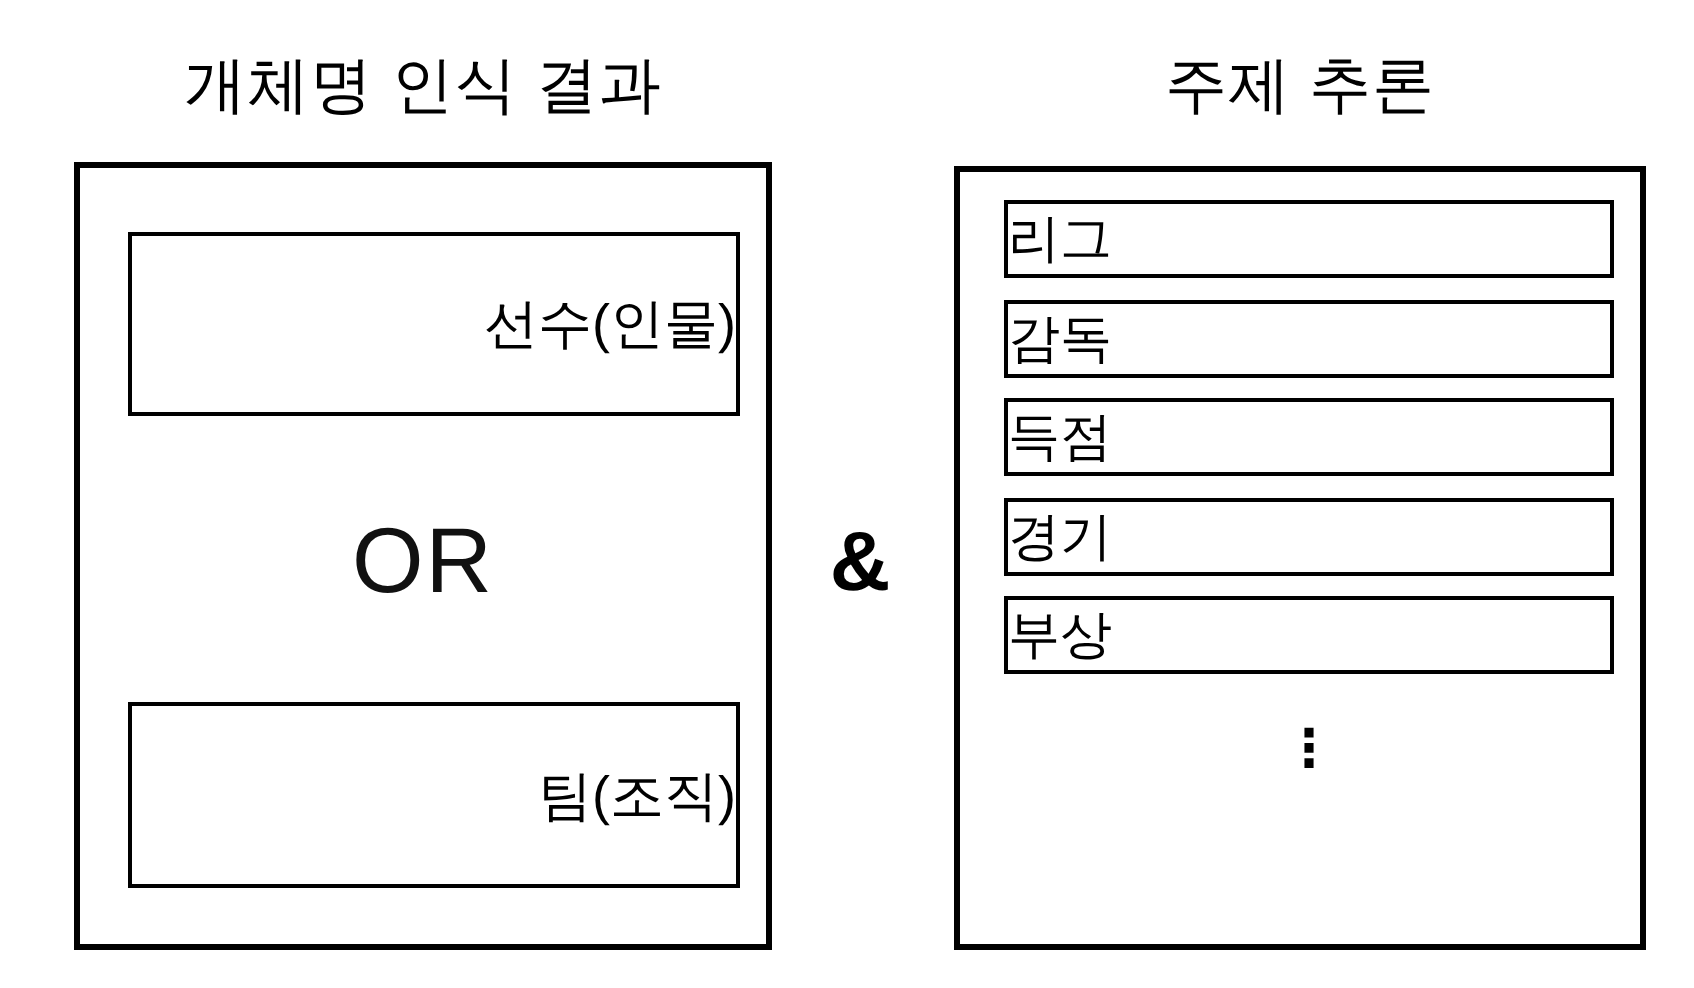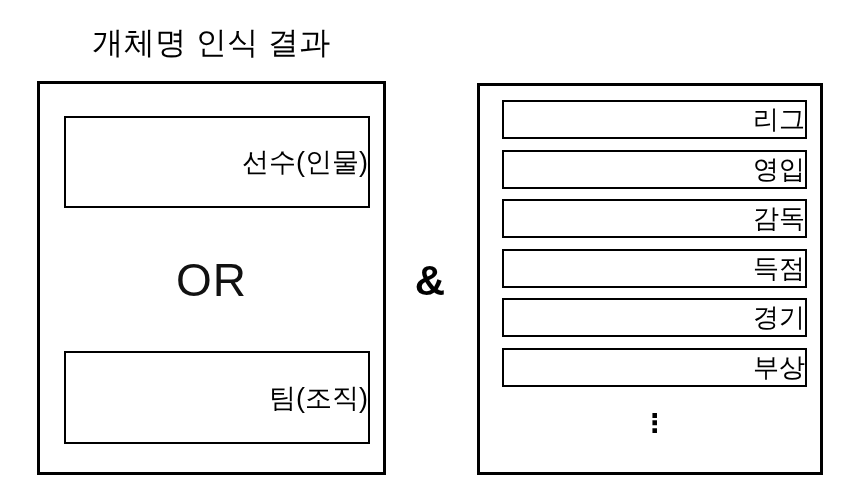--- a/index.html
+++ b/index.html
@@ -78,21 +78,21 @@
     display: flex;
     flex-direction: column;
     gap: 10.5px;
   }
   .topic-item {
     border: 2px solid #000000;
     background: #ffffff;
     height: 35px;
     display: flex;
     align-items: center;
-    justify-content: flex-end;
+    justify-content: flex-start;
     font-size: 26px;
     color: #000000;
   }
   #topic-ellipsis {
     text-align: center;
     font-size: 26px;
     line-height: 1.05;
     margin-top: 13px;
     font-weight: 700;
     color: #000000;
@@ -112,29 +112,27 @@
   </div>
 
   <div id="or-label" class="abs">OR</div>
 
   <div id="entity-box-team" class="abs entity-box">
     <span>팀(조직)</span>
   </div>
 
   <div id="ampersand" class="abs">&amp;</div>
 
+  <div id="right-title" class="abs section-title">주제 추론</div>
 
   <div id="right-outer-box" class="abs outer-box"></div>
 
   <div id="topic-list" class="abs">
     <div class="topic-item">
       <span>리그</span>
-    </div>
-    <div class="topic-item">
-      <span>영입</span>
     </div>
     <div class="topic-item">
       <span>감독</span>
     </div>
     <div class="topic-item">
       <span>득점</span>
     </div>
     <div class="topic-item">
       <span>경기</span>
     </div>

